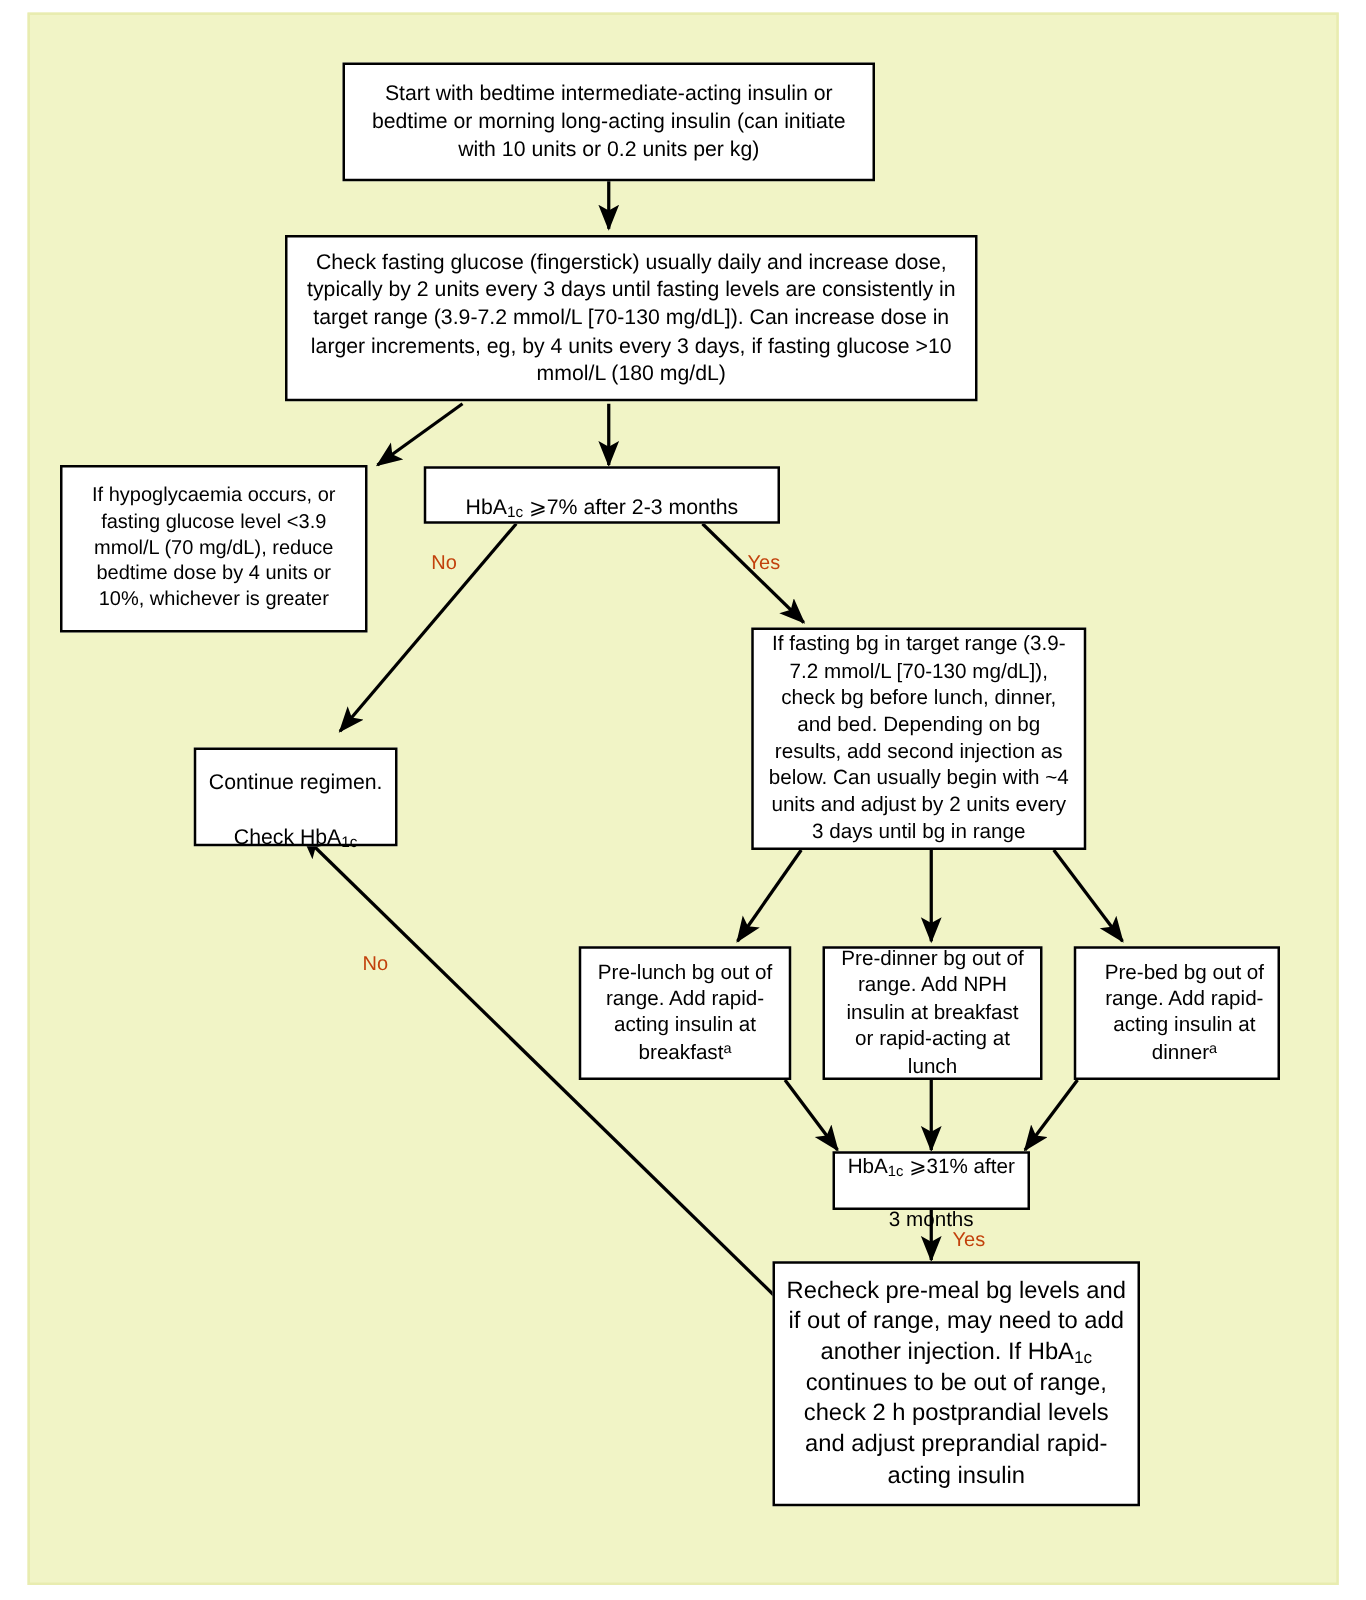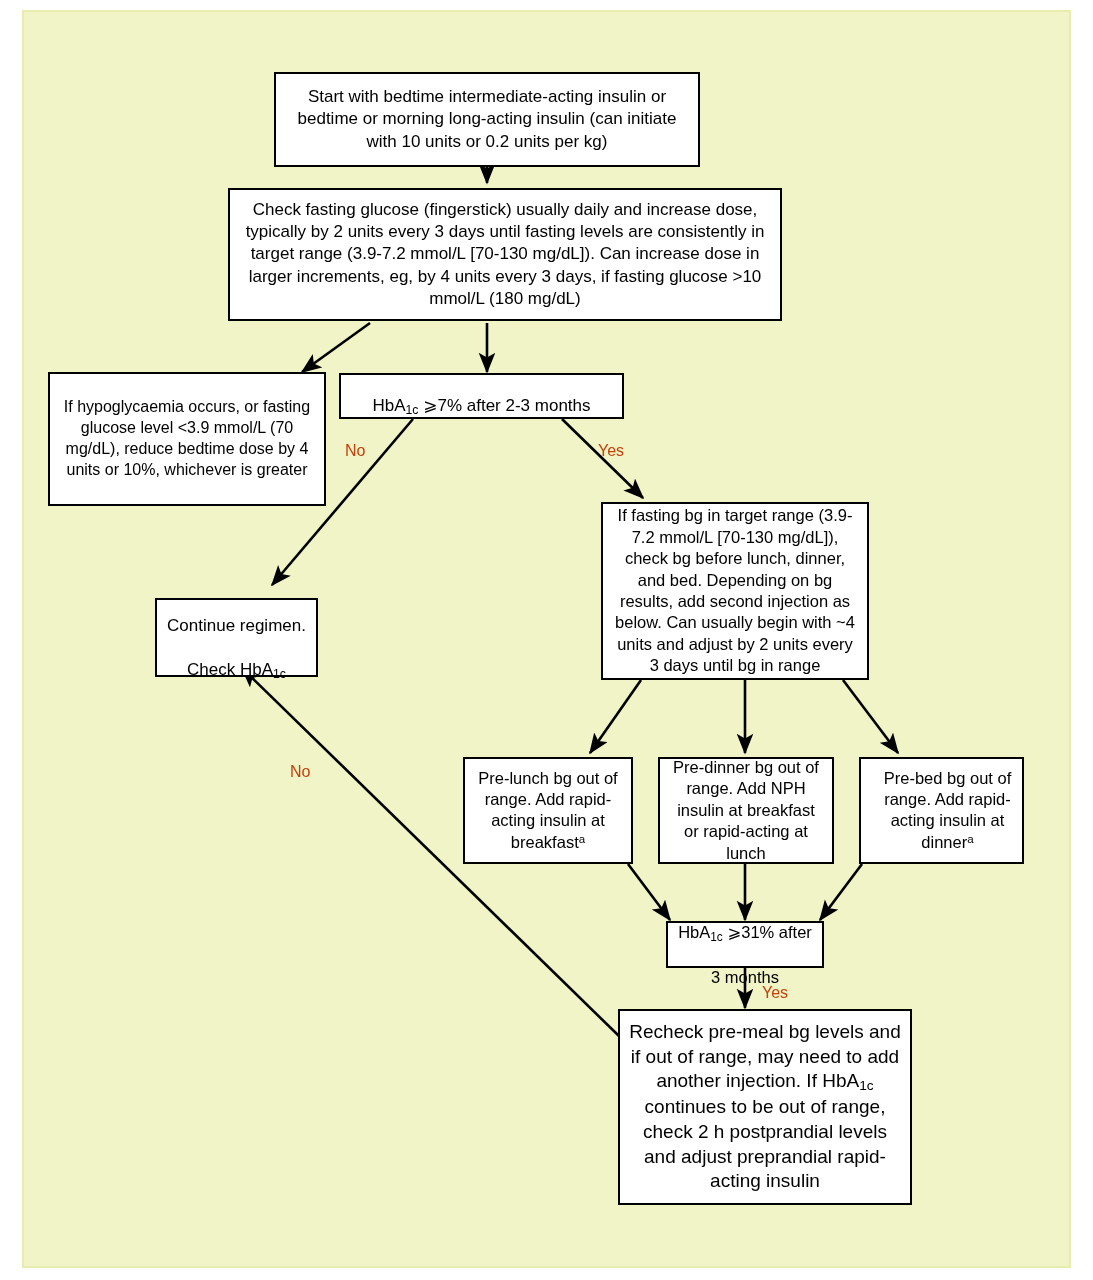--- a/index.html
+++ b/index.html
@@ -98,29 +98,29 @@
       <line x1="745" y1="864" x2="745" y2="920"></line>
       
       <line x1="862" y1="864" x2="820" y2="920"></line>
        recheck --&gt;
       <line x1="745" y1="968" x2="745" y2="1008"></line>
        continue regimen (long diagonal up-left) --&gt;
       <line x1="620" y1="1037" x2="242" y2="668"></line>
     </g>
   </svg>
 
-  <div class="node-box" style="left:274px; top:50px; width:426px; height:95px; font-size:17px;margin-top:22px;">
+  <div class="node-box" style="left:274px; top:50px; width:426px; height:95px; font-size:17px;">
     <span class="node-text">Start with bedtime intermediate-acting insulin or bedtime or morning long-acting insulin (can initiate with 10 units or 0.2 units per kg)</span>
   </div>
 
   <div class="node-box" style="left:228px; top:188px; width:554px; height:133px; font-size:17px;">
     <span class="node-text">Check fasting glucose (fingerstick) usually daily and increase dose, typically by 2 units every 3 days until fasting levels are consistently in target range (3.9-7.2 mmol/L [70-130 mg/dL]). Can increase dose in larger increments, eg, by 4 units every 3 days, if fasting glucose &gt;10 mmol/L (180 mg/dL)</span>
   </div>
 
-  <div class="node-box" style="left:48px; top:372px; width:278px; height:134px; font-size:16px;">
+  <div class="node-box" style="left:48px; top:372px; width:246px; height:134px; font-size:16px;">
     <span class="node-text">If hypoglycaemia occurs, or fasting glucose level &lt;3.9 mmol/L (70 mg/dL), reduce bedtime dose by 4 units or 10%, whichever is greater</span>
   </div>
 
   <div class="node-box" style="left:339px; top:373px; width:285px; height:46px; font-size:17px;">
     <span class="node-text">
       <span>HbA</span><sub>1c</sub><span> ⩾7% after 2-3 months</span>
     </span>
   </div>
 
   <div class="node-box" style="left:155px; top:586px; width:163px; height:79px; font-size:17px;margin-top:12px;">

